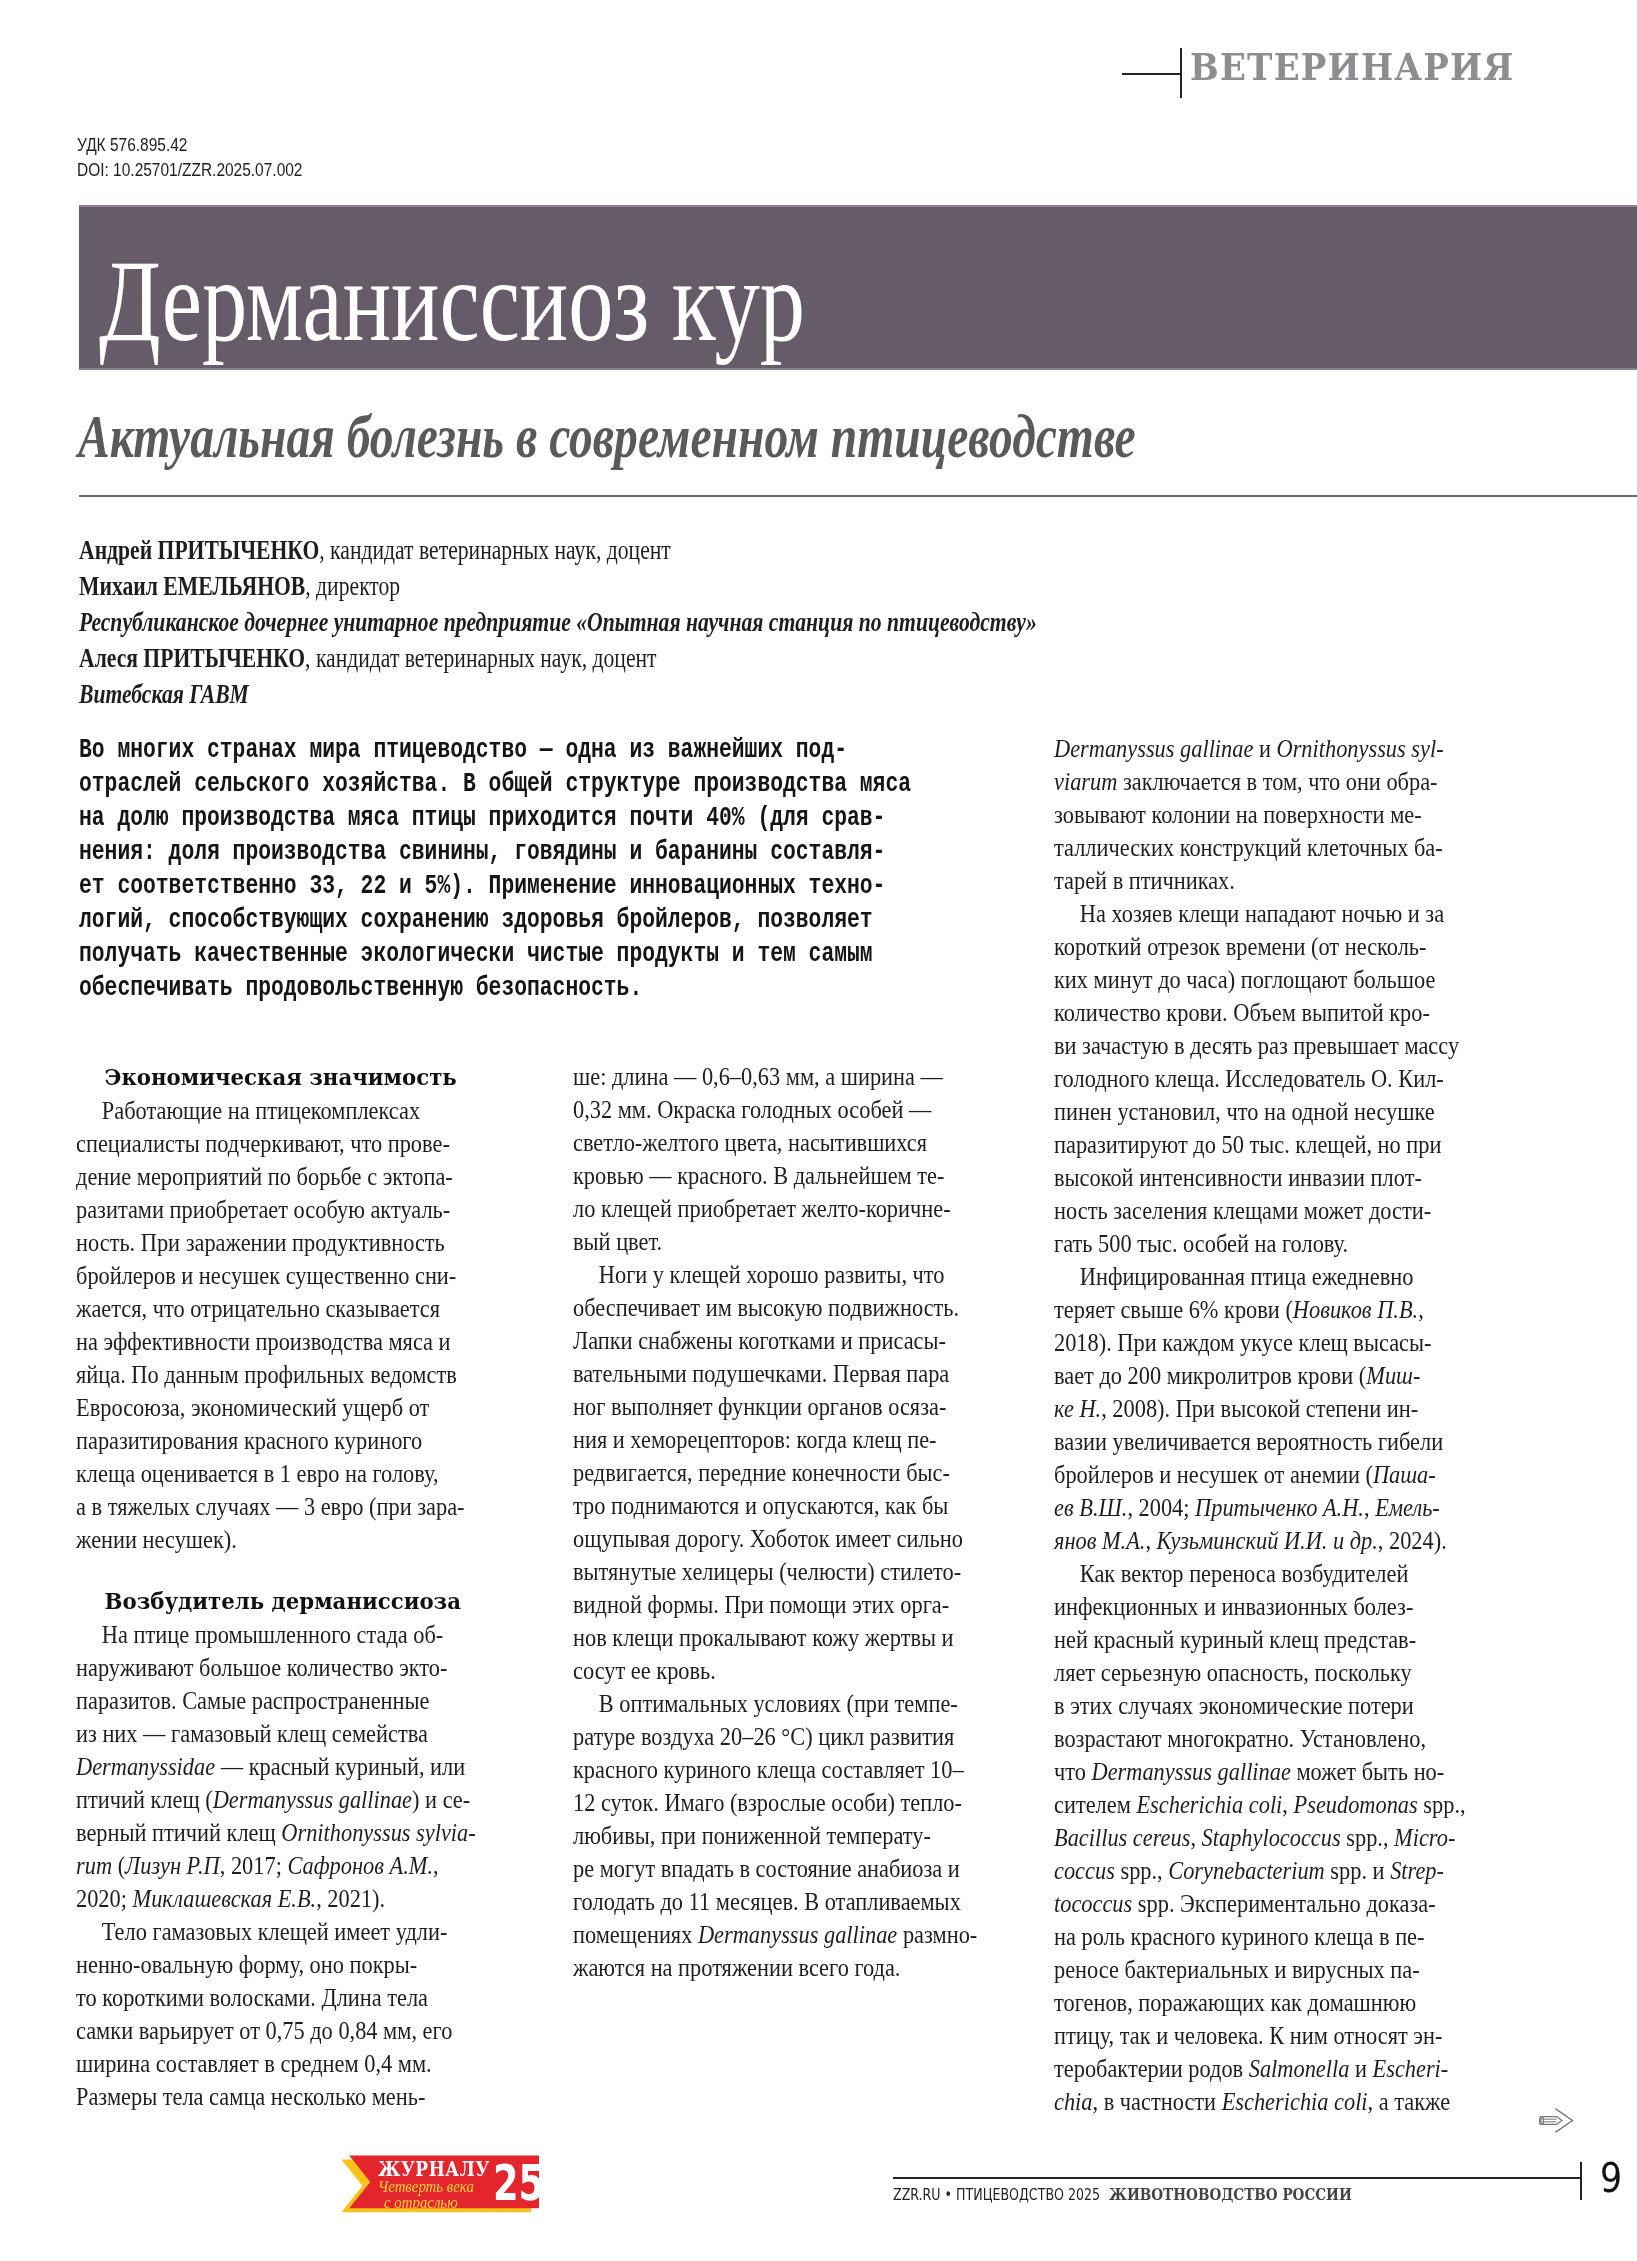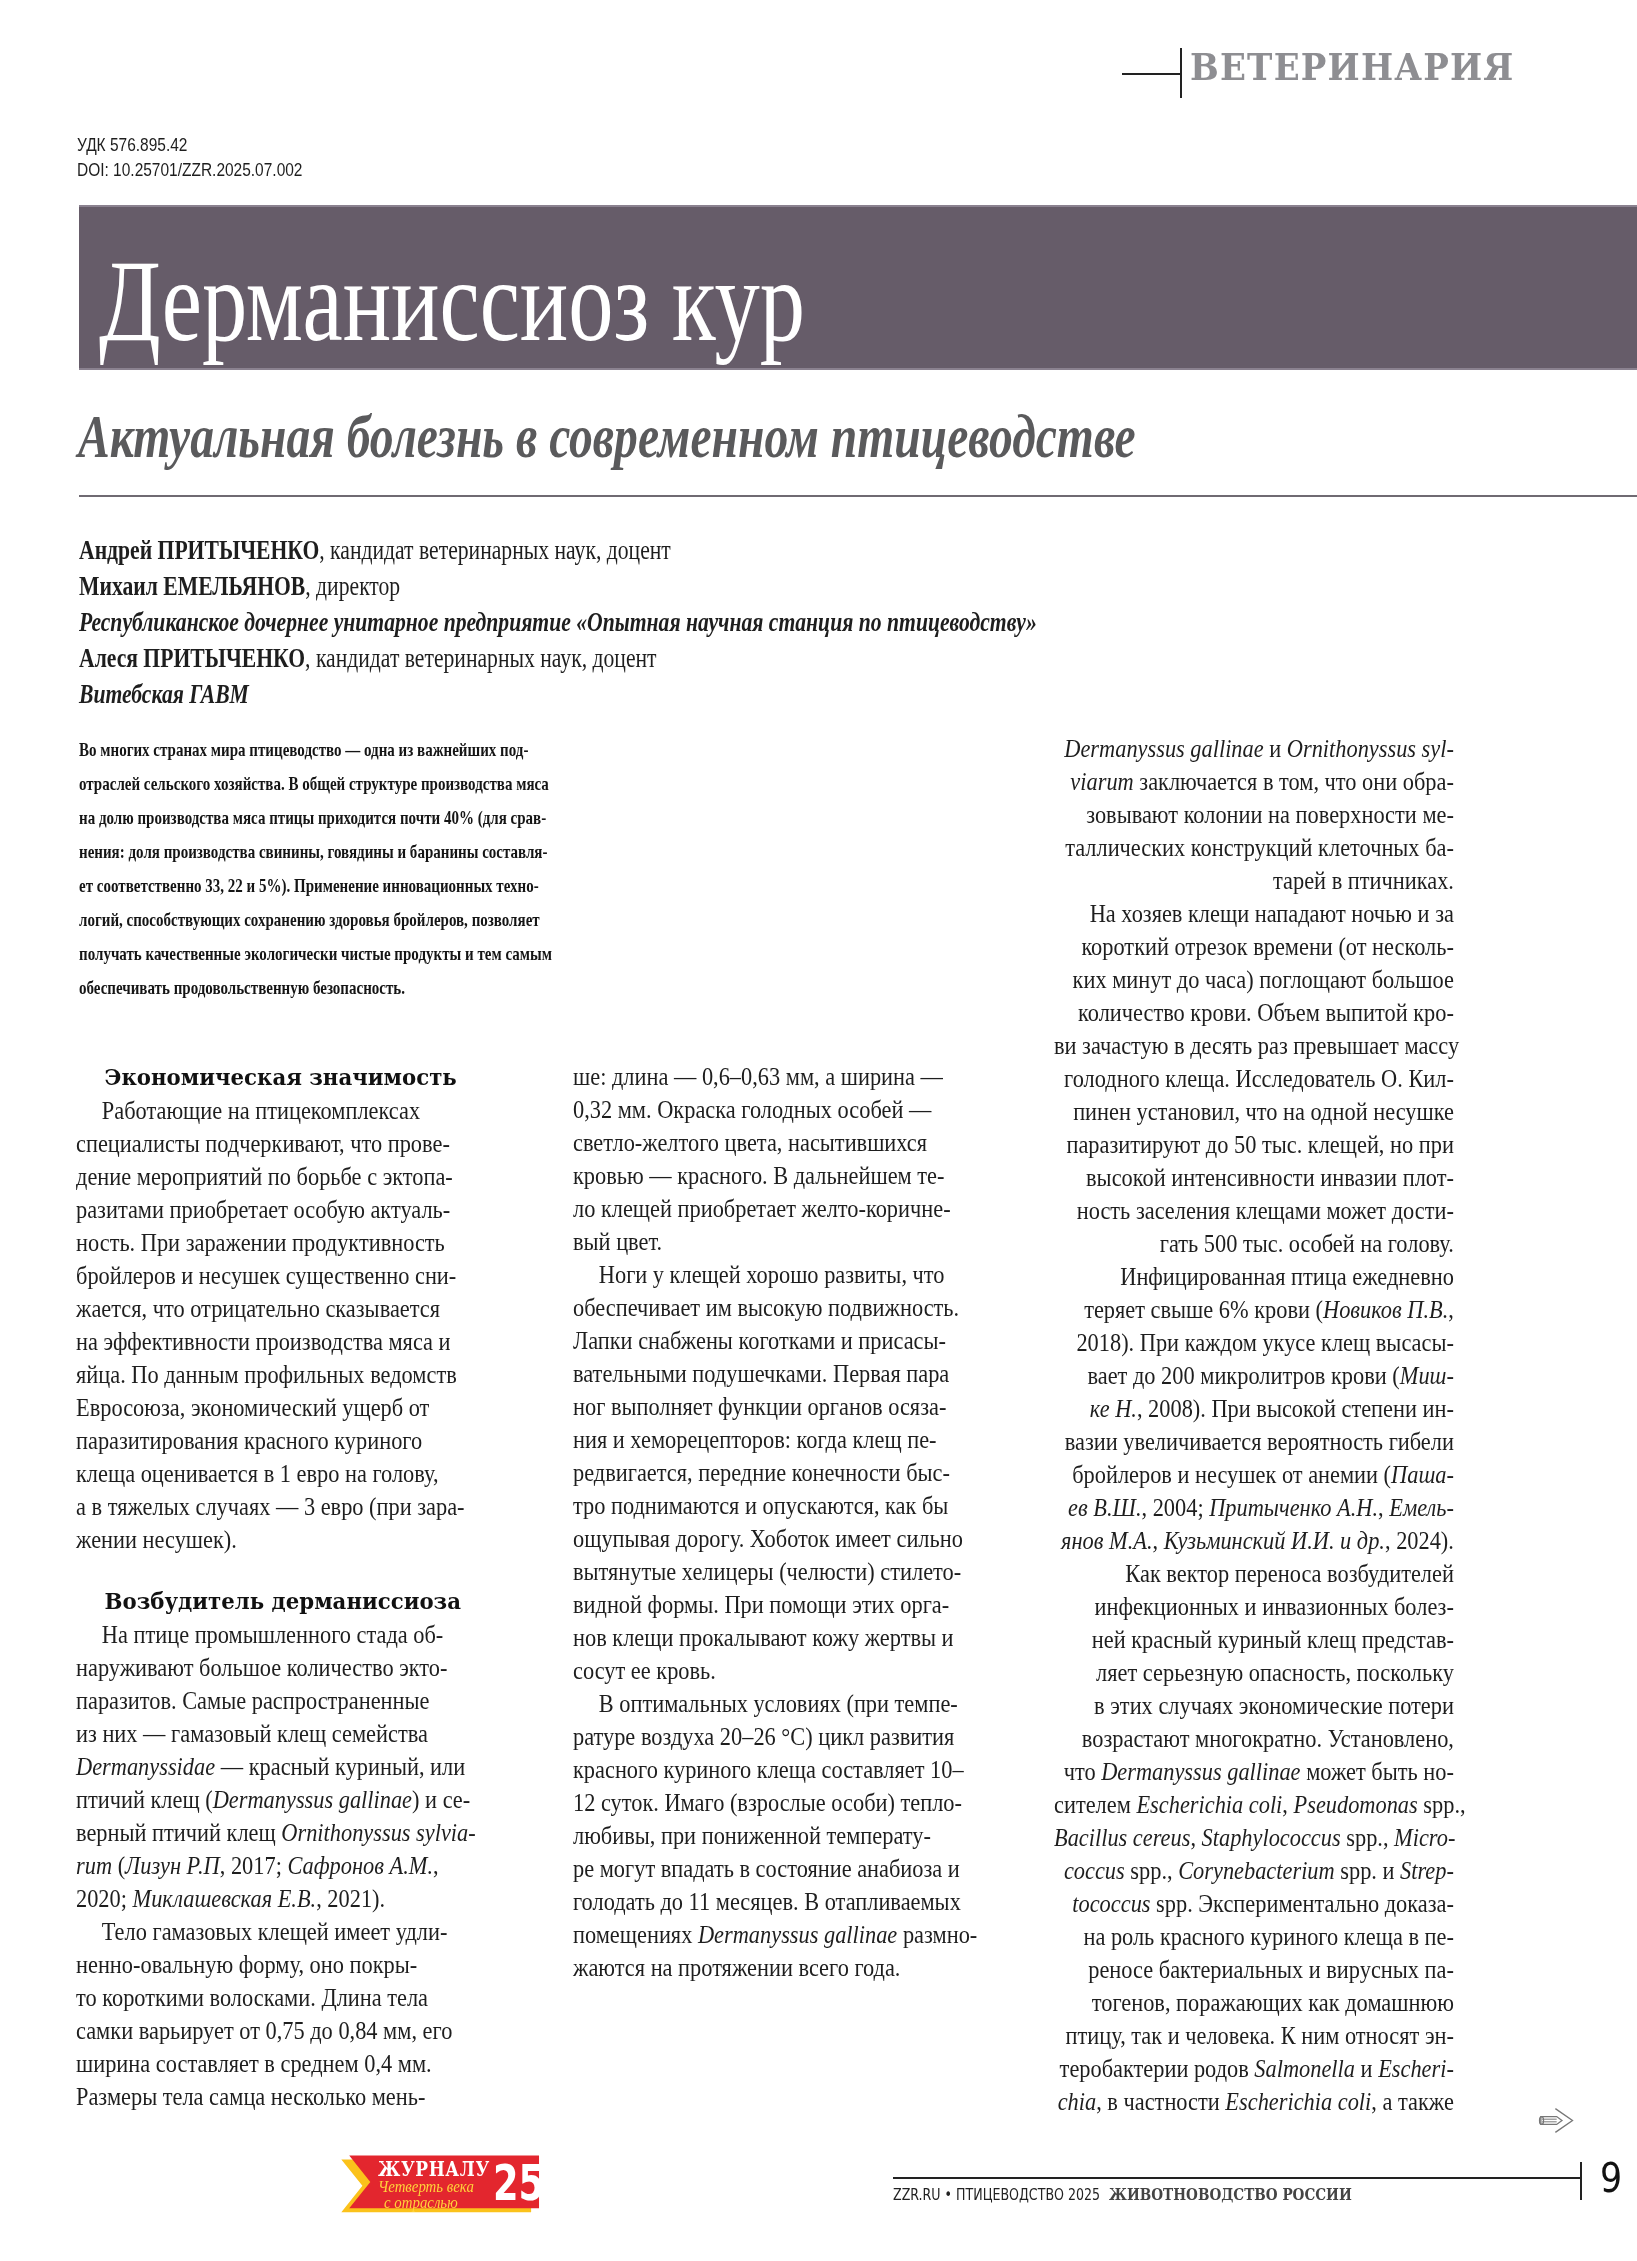--- a/index.html
+++ b/index.html
@@ -28,29 +28,29 @@
   .subtitle-rule { position: absolute; left: 79px; top: 495px; width: 1559px; height: 2px; background: #6f6a72; }
 
   
   .authors { position: absolute; left: 79px; top: 532px; font-family: Liberation Serif, serif;
     font-size: 26.4px; line-height: 36px; color: #1e1e1e; }
   .authors .line { white-space: nowrap; transform: scaleX(0.82); transform-origin: left; }
   .authors b { font-weight: bold; }
   .authors .aff { font-style: italic; font-weight: bold; }
 
   
-  .lead { position: absolute; left: 79px; top: 733px; width: 944px; font-family: Liberation Serif, serif;
-    font-weight: bold; font-size: 19px; line-height: 34px; color: #151515; text-align: justify; }
+  .lead { position: absolute; left: 79px; top: 733px; width: 944px; font-family: Liberation Mono, monospace;
+    font-weight: bold; font-size: 27px; line-height: 34px; color: #151515; text-align: justify; }
   .lead .l { display: block; white-space: nowrap; transform: scaleX(0.79); transform-origin: left; text-align: left; }
 
   
   .col { position: absolute; font-family: "Liberation Serif", serif; font-size: 26px; line-height: 33px; color: #1e1e1e; }
   .col1 { left: 76px; top: 1060px; width: 465px; }
   .col2 { left: 563px; top: 1060px; width: 465px; margin-left: 10px; }
-  .col3 { left: 1054px; top: 732px; width: 465px; text-align: right; }
+  .col3 { left: 1054px; top: 732px; width: 465px; }
   .col .ln { display: block; white-space: nowrap; transform: scaleX(0.86); transform-origin: left; }
   .col .ind { padding-left: 30px; }
   .col i { font-style: italic; }
   .col h3 { margin: 0; font-family: "DejaVu Serif", serif; font-weight: bold; font-size: 22.4px; line-height: 34px;
     padding-left: 30px; color: #111; white-space: nowrap; transform: scaleX(0.95); transform-origin: left; }
   .col .gap { height: 28px; }
 
   
   .cont-icon { position: absolute; left: 1538px; top: 2106px; width: 40px; height: 29px; }
 

